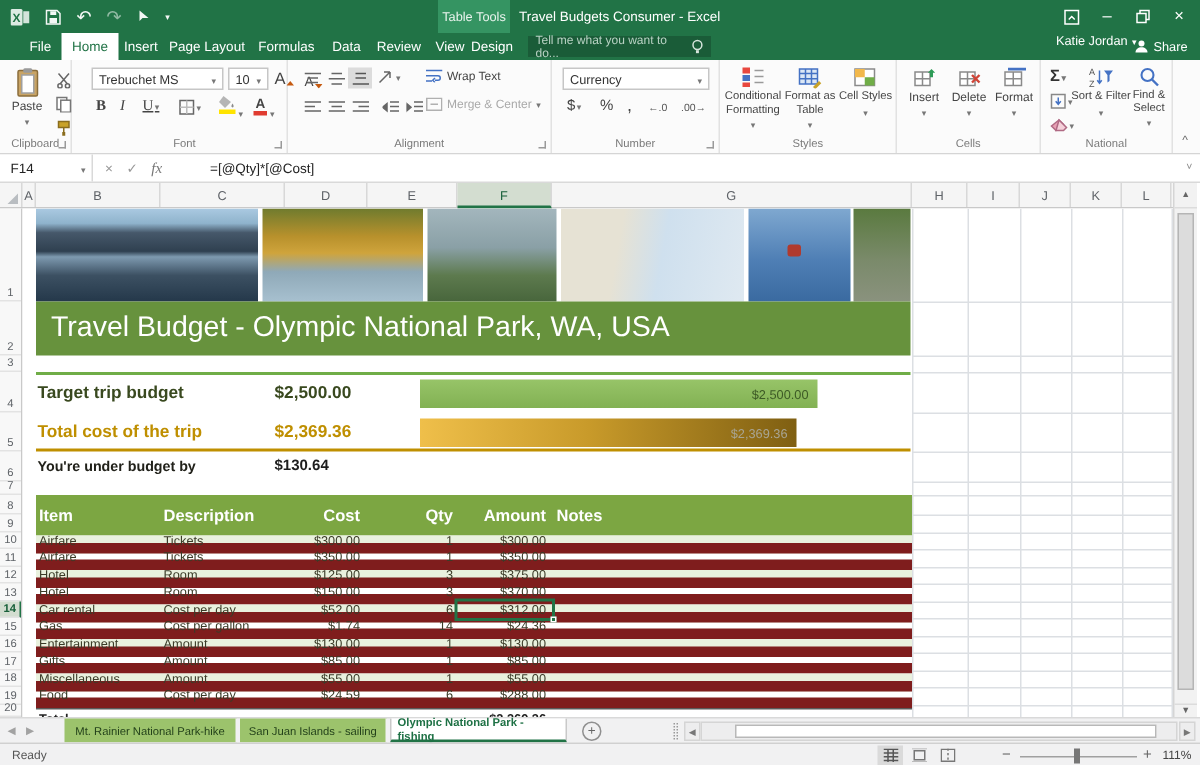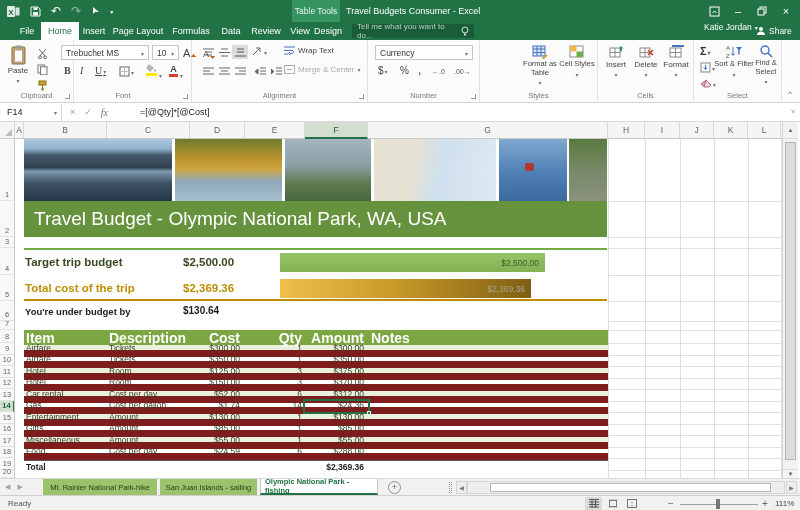--- a/index.html
+++ b/index.html
@@ -25,21 +25,21 @@
 .t-pagelayout{left:109px;width:58px}.t-formulas{left:167px;width:48px}.t-data{left:215px;width:32px}
 .t-review{left:247px;width:38px}.t-view{left:285px;width:30px}.t-design{left:310px;width:36px}
 .tellme{position:absolute;left:352px;top:2px;width:122px;height:14px;background:#1a5c38;color:#b9d2c4;font-size:8px;display:flex;align-items:center;padding:0 5px}
 .tellme svg{margin-left:auto}
 .account{position:absolute;left:704px;top:0;height:18px;display:flex;align-items:flex-start;gap:3px;font-size:8.5px}
 .sharebox{position:absolute;left:756px;top:0;height:18px;display:flex;align-items:center;gap:3px;font-size:8.5px}
 
 
 .ribbon{position:absolute;left:0;top:40px;width:800px;height:63px;background:#fbfbfb;border-bottom:1px solid #d5d5d5}
 .rgroup{position:absolute;top:0;bottom:0;border-right:1px solid #e2e2e2}
-.g-clip{left:0;width:74px}.g-font{left:55px;width:137px}.g-align{left:192px;width:176px}
+.g-clip{left:0;width:48px}.g-font{left:55px;width:137px}.g-align{left:192px;width:176px}
 .g-num{left:368px;width:112px}.g-styles{left:480px;width:118px}.g-cells{left:598px;width:96px}.g-edit{left:694px;width:88px}
 .glabel{position:absolute;bottom:2px;left:0;right:0;text-align:center;font-size:7.5px;color:#7a7a7a}
 .launcher{position:absolute;right:3px;bottom:3px;width:5px;height:5px;border-right:1px solid #9a9a9a;border-bottom:1px solid #9a9a9a}
 .dd::after{content:"▾";font-size:6px;color:#777;line-height:1}
 .ddw::after{content:"▾";font-size:6px;color:#fff}
 .bigbtn{position:absolute;display:flex;flex-direction:column;align-items:center;gap:1px;font-size:8px;color:#444;text-align:center}
 .mini{position:absolute;width:16px;height:14px;display:grid;place-items:center}
 .combo{position:absolute;height:15px;background:#fff;border:1px solid #c6c6c6;font-size:8.5px;display:flex;align-items:center;padding:0 4px;color:#333}
 .combo .dd{margin-left:auto}
 .fbtn{position:absolute;font-size:10px;color:#444;display:flex;align-items:end;gap:1px}
@@ -100,21 +100,21 @@
 .s-target .lab,.s-target .val{color:#39491f}
 .s-total .lab,.s-total .val{color:#bf8f00}
 .bar{position:absolute;left:256px;top:3px;height:19px;display:flex;align-items:center;justify-content:flex-end;padding-right:6px;font-size:8.5px}
 .bar-green{width:265px;background:linear-gradient(180deg,#97c468,#82b153);color:#3d5a26}
 .bar-gold{width:251px;background:linear-gradient(90deg,#efbf4a 0%,#c89a2a 45%,#7f5f12 100%);color:#a8a492}
 .under-label{position:absolute;left:10px;top:167px;font-size:9.5px;font-weight:bold;color:#21211a}
 .under-value{position:absolute;left:168px;top:166px;font-size:10px;font-weight:bold;color:#1d1d1d}
 
 
 .xtable{position:absolute;left:9px;top:191px;width:584px}
-.throw{display:flex;height:15px;background:#7ca642;color:#fff;font-weight:bold;font-size:14px;align-items:center}
+.throw{display:flex;height:27px;background:#7ca642;color:#fff;font-weight:bold;font-size:11px;align-items:center}
 .tr{display:flex;font-size:8.5px;align-items:center;color:#3b3b28;border-bottom:7px solid #7f1d1d}
 .tr:nth-child(odd){background:#e9f1de}
 .tr:nth-child(odd){height:12px}.tr:nth-child(even){height:11px}
 .c-item{width:83px;padding-left:2px}.c-desc{width:83px;padding-left:2px}
 .c-cost{width:55px;text-align:right;padding-right:5px}.c-qty{width:60px;text-align:right;padding-right:3px}
 .c-amt{width:63px;text-align:right;padding-right:4px}.c-notes{flex:1;padding-left:3px}
 .totrow{display:flex;height:12px;border-top:1.5px solid #5a5a5a;font-weight:bold;font-size:8.5px;align-items:center;color:#222;background:#fff}
 .selcell{position:absolute;left:288px;top:260px;width:67px;height:15px;border:2px solid #217346}
 .fillhandle{position:absolute;right:-3px;bottom:-3px;width:4px;height:4px;background:#217346;border:1px solid #fff}
 
@@ -410,20 +410,30 @@
             <path d="M3 4.5h5" stroke="#b0b0b0"></path>
           </svg>
         <span>Merge &amp; Center</span>
         <span class="dd"></span>
       </div>
       <div class="glabel">Alignment</div>
       <div class="launcher"></div>
     </div>
 
     <div class="rgroup g-styles">
+      <div class="bigbtn" style="left:2px;top:4px;width:40px">
+        <svg width="16" height="15" viewBox="0 0 16 15">
+            <rect x="1" y="1" width="5" height="4" fill="#e8483f"></rect>
+            <rect x="1" y="6" width="5" height="4" fill="#4472c4"></rect>
+            <rect x="1" y="11" width="5" height="3" fill="#e8483f"></rect>
+            <path d="M9 3h6M9 7h6M9 11h6" stroke="#9a9a9a"></path>
+          </svg>
+        <span class="two">Conditional Formatting</span>
+        <span class="dd"></span>
+      </div>
       <div class="bigbtn" style="left:41px;top:4px;width:38px">
         <svg width="16" height="15" viewBox="0 0 16 15">
             <rect x="1" y="2" width="12" height="10" fill="#dbe7f5" stroke="#4472c4"></rect>
             <path d="M1 5h12M1 8.5h12M5 2v10M9 2v10" stroke="#4472c4"></path>
             <path d="M10 14l4-4 1.5 1.5-4 4z" fill="#c9a227"></path>
           </svg>
         <span class="two">Format as Table</span>
         <span class="dd"></span>
       </div>
       <div class="bigbtn" style="left:79px;top:4px;width:36px">
@@ -499,21 +509,21 @@
         <span class="dd"></span>
       </div>
       <div class="bigbtn" style="left:56px;top:4px;width:32px">
         <svg width="14" height="14" viewBox="0 0 14 14">
             <circle cx="6" cy="6" r="4" fill="none" stroke="#4472c4" stroke-width="1.4"></circle>
             <path d="M9 9l4 4" stroke="#4472c4" stroke-width="1.6"></path>
           </svg>
         <span class="two">Find &amp; Select</span>
         <span class="dd"></span>
       </div>
-      <div class="glabel">Select</div>
+      <div class="glabel">National</div>
     </div>
 
     <div class="collapse">^</div>
   </div>
 
   <div class="fbar">
     <div class="namebox">
       <span>F14</span>
       <span class="dd"></span>
     </div>

